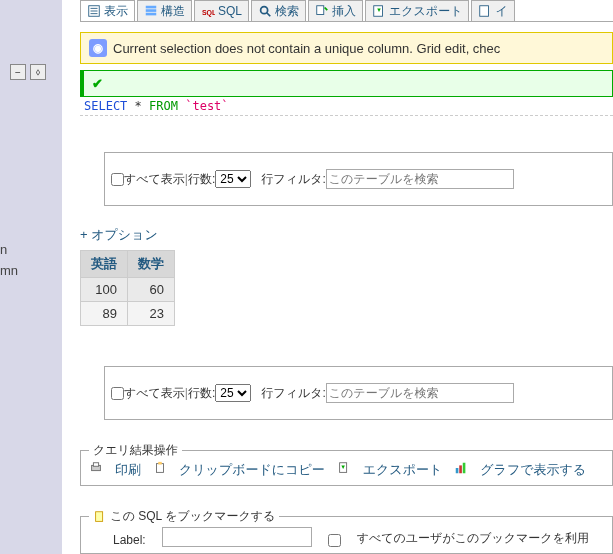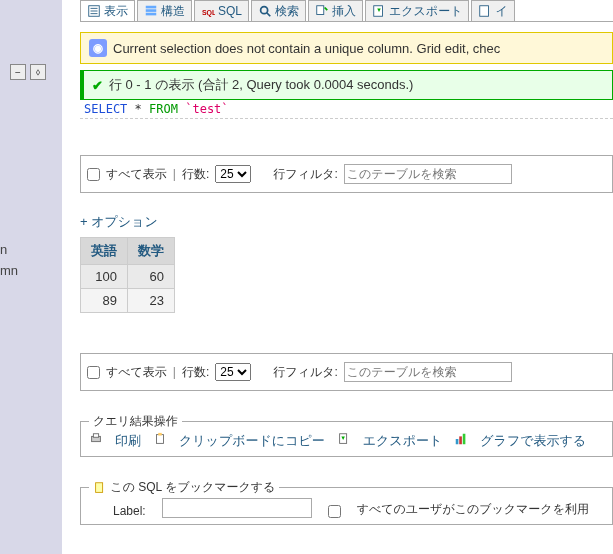--- a/index.html
+++ b/index.html
@@ -15,37 +15,37 @@
 .tab-icon { width: 14px; height: 14px; display: inline-flex; align-items: center; justify-content: center; }
 .tab-label { color: #235a81; }
 .warning-box { margin: 10px 0 6px 0; background: #fff8d8; border: 1px solid #e0c800; padding: 6px 8px; display: flex; align-items: center; gap: 6px; overflow: hidden; white-space: nowrap; }
 .warn-icon { width: 18px; height: 18px; background: #7d9cff; border-radius: 3px; display: flex; align-items: center; justify-content: center; color: #fff; font-weight: bold; font-size: 12px; }
 .success-box { background: #e8ffe8; border: 1px solid #0a0; border-left: 4px solid #0a0; padding: 5px 8px; display: flex; align-items: center; gap: 6px; }
 .check-icon { color: #0a0; font-weight: bold; }
 .sql-box { background: #fff; padding: 2px 4px; font-family: monospace; font-size: 12px; border-bottom: 1px dashed #ccc; }
 .sql-kw { color: #1d4ed8; }
 .sql-kw2 { color: #090; }
 .sql-tick { color: #d06; }
-.controls-bar { margin-top: 36px; border: 1px solid #aaa; padding: 8px 6px; display: flex; align-items: center; gap: 6px; font-size: 12px; overflow: hidden; white-space: nowrap; }
+.controls-bar { margin-top: 36px; border: 1px solid #aaa; padding: 16px 6px; display: flex; align-items: center; font-size: 12px; overflow: hidden; white-space: nowrap; margin-left: 24px; }
 .controls-bar input[type="checkbox"] { vertical-align: middle; }
 .sep { color: #888; }
 select { font-size: 12px; }
 input[type="text"] { font-size: 12px; padding: 2px; border: 1px solid #aaa; }
 .options-link { color: #235a81; margin: 20px 0 6px 0; display: inline-block; cursor: pointer; }
 table.data { border-collapse: collapse; }
 table.data th { background: #d8d8d8; color: #235a81; padding: 4px 10px; border: 1px solid #ccc; text-align: right; font-weight: bold; }
 table.data td { background: #f4f4f4; padding: 4px 10px; border: 1px solid #ccc; text-align: right; }
 table.data tr:nth-child(even) td { background: #eaeaea; }
 .fieldset { border: 1px solid #aaa; margin-top: 30px; padding: 10px 8px 6px 8px; position: relative; }
 .fieldset-legend { position: absolute; top: -9px; left: 8px; background: #fff; padding: 0 4px; font-size: 12px; color: #333; }
 .op-links { display: flex; gap: 12px; flex-wrap: wrap; }
 .op-link { color: #235a81; display: flex; gap: 12px; cursor: pointer; white-space: nowrap; }
 .mini-icon { width: 14px; height: 14px; display: inline-block; }
 .bookmark-row { display: flex; align-items: flex-end; gap: 16px; font-size: 12px; flex-wrap: nowrap; white-space: nowrap; overflow: hidden; margin-left: 24px; }
-.filter-input { width: 168px; }
+.filter-input { width: 188px; }
 </style>
 </head>
 <body>
 
 <div class="sidebar">
   <div class="sidebar-icons">
     <span class="icon-box">−</span>
     <span class="icon-box">⬨</span>
   </div>
   <div class="sidebar-text">
@@ -123,21 +123,20 @@
     </div>
   </div>
 
   <div class="warning-box">
     <span class="warn-icon">◉</span>
     <span>Current selection does not contain a unique column. Grid edit, chec</span>
   </div>
 
   <div class="success-box">
     <span class="check-icon">✔</span>
-    <span>行 0 - 1 の表示 (合計 2, Query took 0.0004 seconds.)</span>
   </div>
 
   <div class="sql-box">
     <span class="sql-kw">SELECT</span>
     <span>*</span>
     <span class="sql-kw2">FROM</span>
     <span class="sql-tick">`test`</span>
   </div>
 
   <div class="controls-bar">

